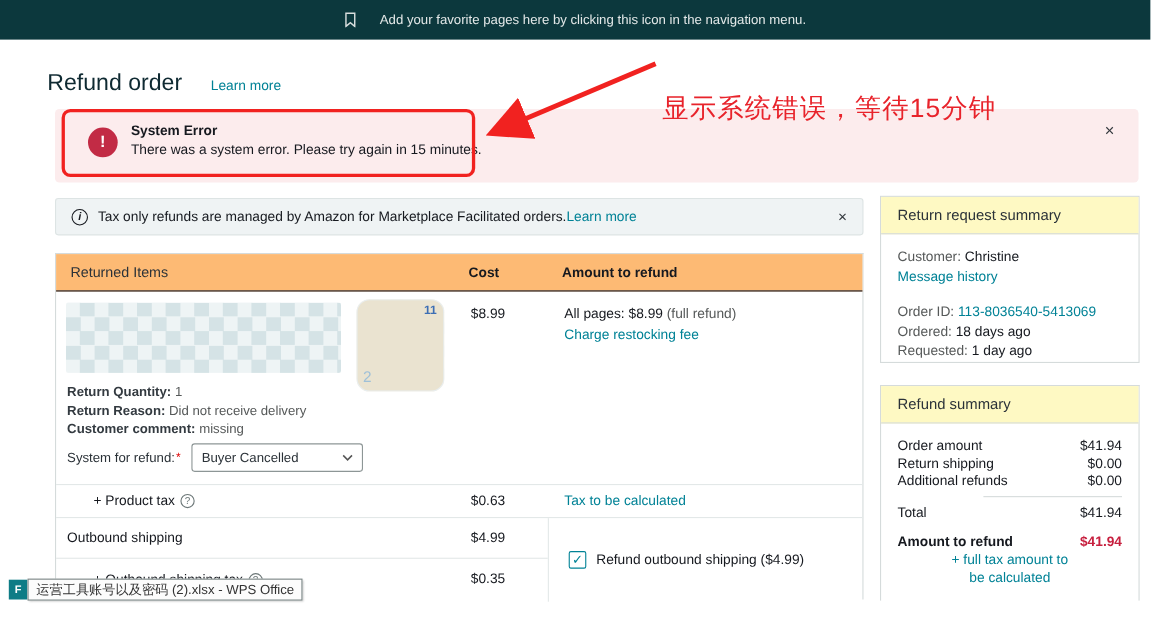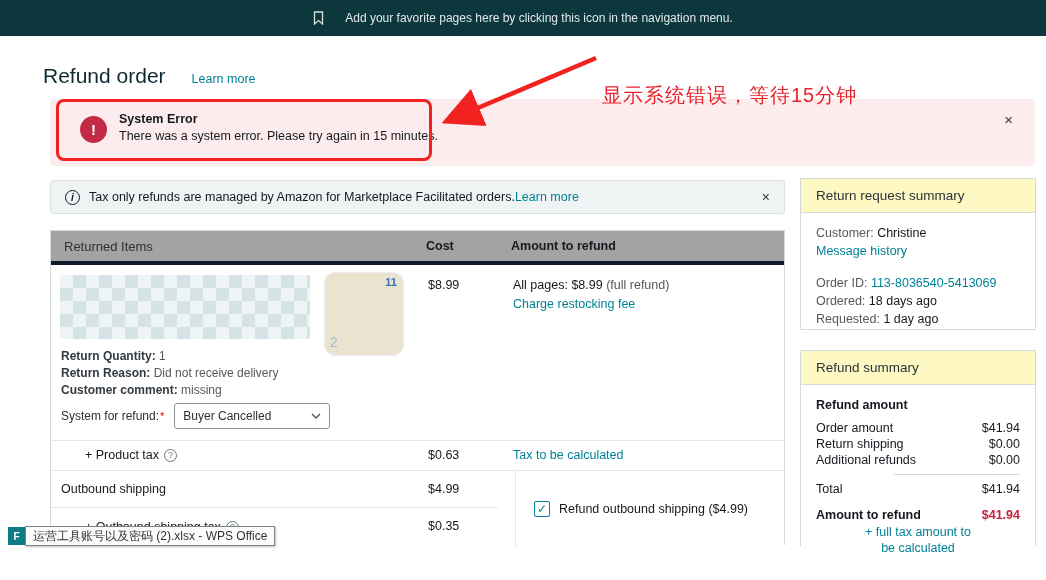--- a/index.html
+++ b/index.html
@@ -24,35 +24,35 @@
   .error-icon { position:absolute; left:30px; top:17px; width:27px; height:27px; border-radius:50%;
     background:#c22b45; color:#fff; font-weight:bold; font-size:15px; display:flex; align-items:center; justify-content:center; }
   .error-title { position:absolute; left:69px; top:13px; font-size:12.5px; font-weight:bold; }
   .error-msg { position:absolute; left:69px; top:30px; font-size:12.5px; }
   .error-close { position:absolute; right:22px; top:12px; font-size:15px; color:#33383d; cursor:pointer; }
 
   
   .anno-rect { position:absolute; left:56px; top:99px; width:376px; height:62px;
     border:3px solid #f12220; border-radius:8px; z-index:5; pointer-events:none; }
   .anno-arrow { position:absolute; left:438px; top:52px; width:165px; height:78px; z-index:5; pointer-events:none; }
-  .anno-text { position:absolute; left:602px; top:82px; z-index:5; color:#e8232b; font-size:20px;
+  .anno-text { position:absolute; left:602px; top:82px; z-index:5; color:#e8232b; font-size:24px;
     letter-spacing:1px; white-space:nowrap; }
 
   
   .info-banner { position:absolute; left:50px; top:180px; width:735px; height:34px;
     background:#eff3f4; border:1px solid #dde4e4; border-radius:3px;
     display:flex; align-items:center; padding:0 14px; gap:9px; font-size:12.5px; }
   .info-icon { width:15px; height:15px; border-radius:50%; border:1px solid #16191f; flex:0 0 auto;
     font-size:10px; display:flex; align-items:center; justify-content:center; font-style:italic; font-weight:bold; }
   .info-close { margin-left:auto; font-size:14px; color:#33383d; cursor:pointer; }
 
   
   .items-panel { position:absolute; left:50px; top:230px; width:735px; height:315px;
     border:1px solid #d5dbdb; border-bottom:none; background:#fff; }
-  .items-head { height:34px; background:#a3a3a3; border-bottom:4px solid #0f172a;
+  .items-head { height:34px; background:#fdba74; border-bottom:1px solid #0f172a;
     display:grid; grid-template-columns:375px 85px 1fr; align-items:center; }
   .items-head .c1 { padding-left:13px; font-size:13px; color:#2b3238; }
   .items-head .c2, .items-head .c3 { font-size:12.5px; font-weight:bold; }
 
   .item-row { position:relative; height:175px; font-size:12px; }
   .mosaic-title { position:absolute; left:9px; top:10px; width:250px; height:64px;
     background:repeating-conic-gradient(#d5e3e6 0% 25%, #eef4f5 0% 50%); background-size:26px 26px; border-radius:2px; }
   .title-suffix { position:absolute; left:263px; top:10px; color:#008296; font-size:12px;margin-left:25px; }
   .prod-img { position:absolute; left:273px; top:7px; width:80px; height:84px; border-radius:12px;
     background:
@@ -73,21 +73,21 @@
     background:#fff; display:flex; align-items:center; padding:12px 8px; font-size:12px; cursor:pointer; }
   .select svg { margin-left:auto; }
 
   .tax-row { height:30px; border-top:1px solid #e3e8e8; position:relative; font-size:12.5px; }
   .tax-row .lbl { position:absolute; left:34px; top:7px; display:flex; align-items:center; gap:5px; }
   .q-icon { width:13px; height:13px; border-radius:50%; border:1px solid #6c7778; color:#6c7778;
     font-size:9px; display:inline-flex; align-items:center; justify-content:center; cursor:pointer; }
   .tax-row .val { position:absolute; left:377px; top:7px; }
   .tax-row .note { position:absolute; left:462px; top:7px; }
 
-  .ship-section { border-top:1px solid #e3e8e8; display:grid; grid-template-columns:447px 1fr; height:76px;gap:17px; }
+  .ship-section { border-top:1px solid #e3e8e8; display:grid; grid-template-columns:447px 1fr; height:76px; }
   .ship-left .r { position:relative; font-size:12.5px; }
   .ship-left .r1 { height:37px; border-bottom:1px solid #e3e8e8; }
   .ship-left .r2 { height:39px; }
   .ship-left .lbl1 { position:absolute; left:10px; top:11px; }
   .ship-left .lbl2 { position:absolute; left:34px; top:12px; display:flex; align-items:center; gap:5px; }
   .ship-left .val { position:absolute; left:377px; top:11px; }
   .ship-right { border-left:1px solid #e3e8e8; display:flex; align-items:center; padding-left:18px; gap:9px; }
   .checkbox { width:16px; height:16px; border:1px solid #008296; border-radius:2px; background:#fff;
     color:#008296; font-size:12px; display:flex; align-items:center; justify-content:center; cursor:pointer; }
   .ship-right .cb-label { font-size:12.5px; }
@@ -256,21 +256,20 @@
     <div class="line">
       <span class="lab">Requested:</span>
       <span>1 day ago</span>
     </div>
   </div>
 </div>
 
 <div class="side-panel rfs">
   <div class="sp-head">Refund summary</div>
   <div class="sp-body">
-    <div class="sec">Refund amount</div>
     <div class="row">
       <span>Order amount</span>
       <span>$41.94</span>
     </div>
     <div class="row">
       <span>Return shipping</span>
       <span>$0.00</span>
     </div>
     <div class="row">
       <span>Additional refunds</span>

